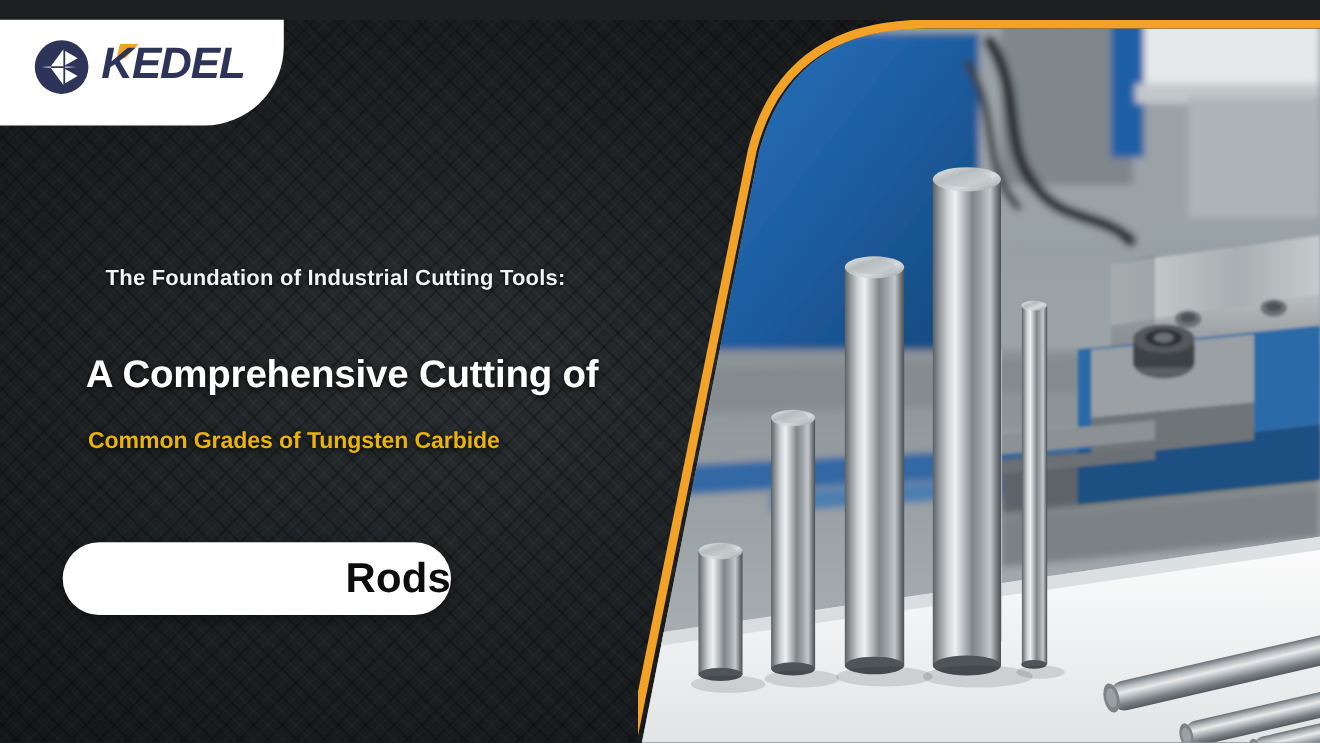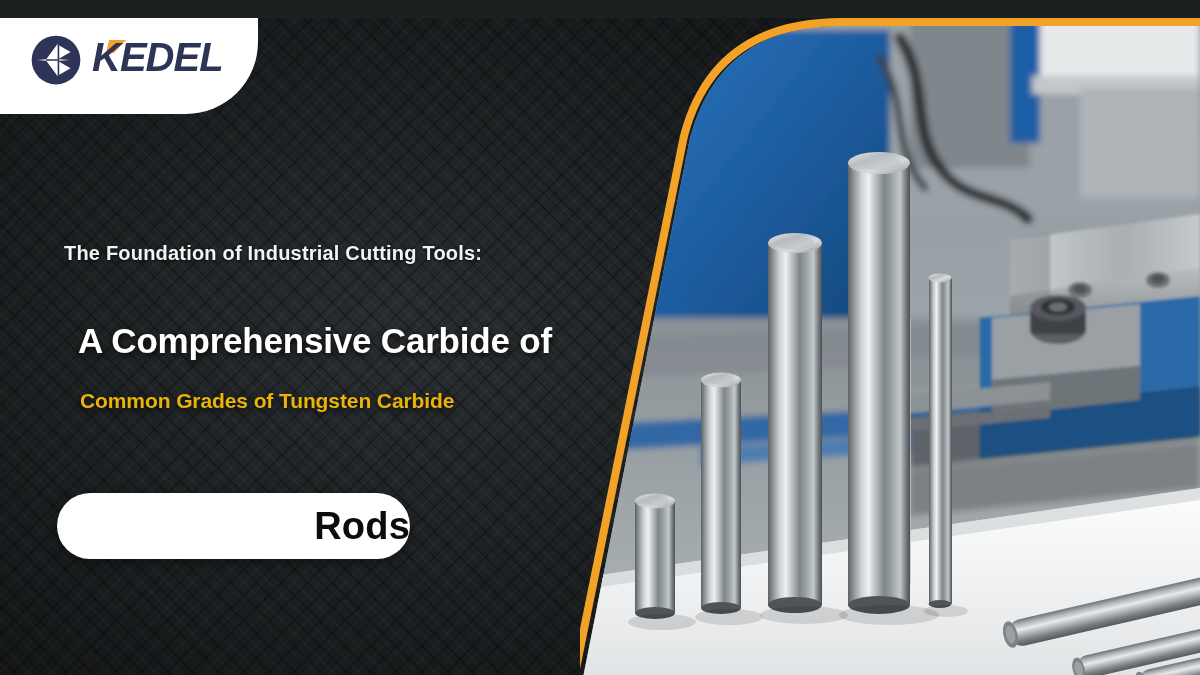--- a/index.html
+++ b/index.html
@@ -83,21 +83,21 @@
   
   .photo-clip {
     position:absolute; right:0; top:0;
     width:620px; height:675px;
     z-index:8;
   }
 
   
   .copy { position:absolute; left:0; top:0; width:640px; height:675px; z-index:15; }
   .eyebrow {
-    position:absolute; left:64px; top:224px;
+    position:absolute; left:96px; top:224px;
     font-size:20px; font-weight:700; color:#f2f3f4;
     letter-spacing:.2px;
     text-shadow:0 1px 3px rgba(0,0,0,.85);
   }
   .title-1 {
     position:absolute; left:78px; top:303px;
     font-size:35px; font-weight:700; color:#ffffff;
     letter-spacing:-.2px;
     text-shadow:0 2px 6px rgba(0,0,0,.8);
   }
@@ -345,20 +345,20 @@
       <svg width="152" height="46" viewBox="0 0 152 46">
 
         <polygon points="17,6 34,6 22,19 14,19" fill="#F2A227"></polygon>
         <text x="0" y="37" font-family="Liberation Sans, sans-serif" font-size="40" font-weight="700" font-style="italic" fill="#2d3458" letter-spacing="-1">KEDEL</text>
       </svg>
     </div>
   </div>
 
   <div class="copy">
     <div class="eyebrow">The Foundation of Industrial Cutting Tools:</div>
-    <div class="title-1">A Comprehensive Carbide of</div>
+    <div class="title-1">A Comprehensive Cutting of</div>
     <div class="title-2">Common Grades of Tungsten Carbide</div>
     <div class="pill">
       <span class="pill-label">Rods</span>
     </div>
   </div>
 
 </div>
 
 </body></html>

